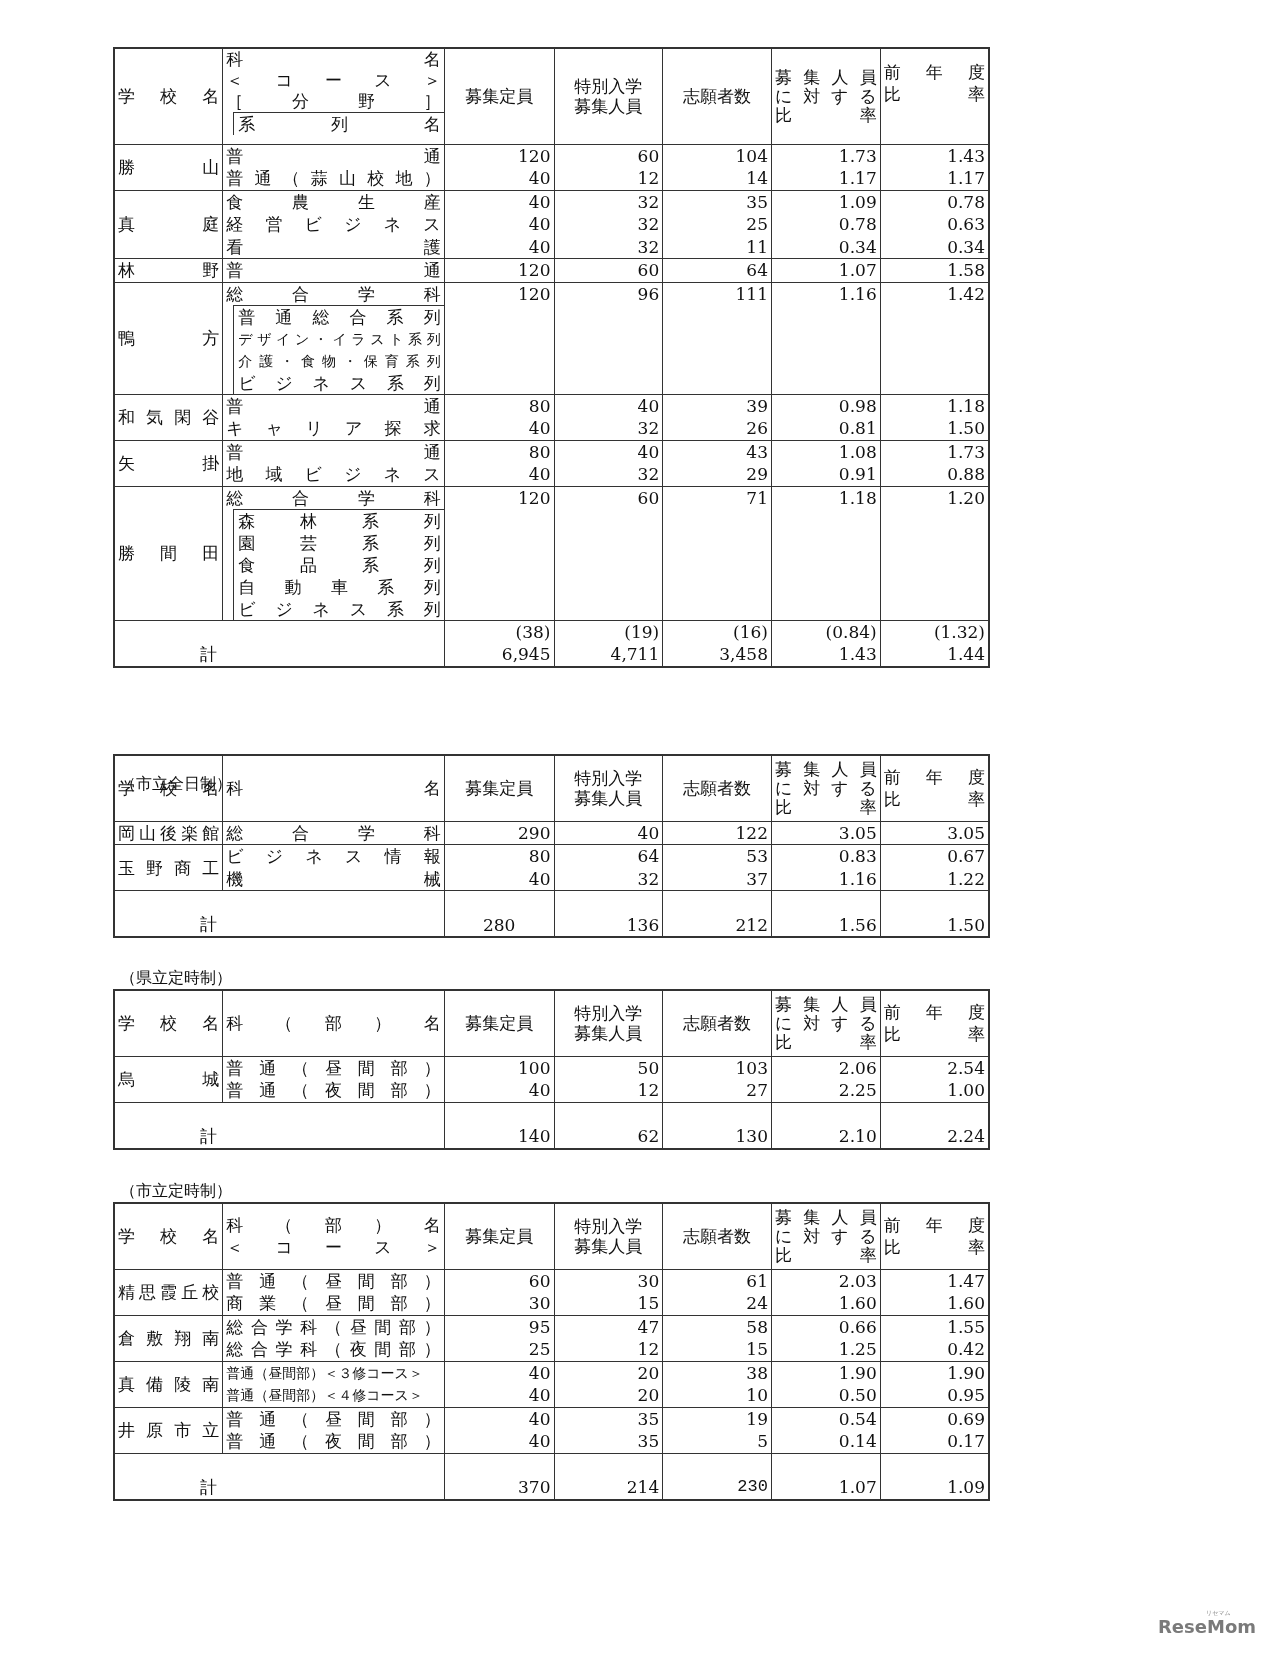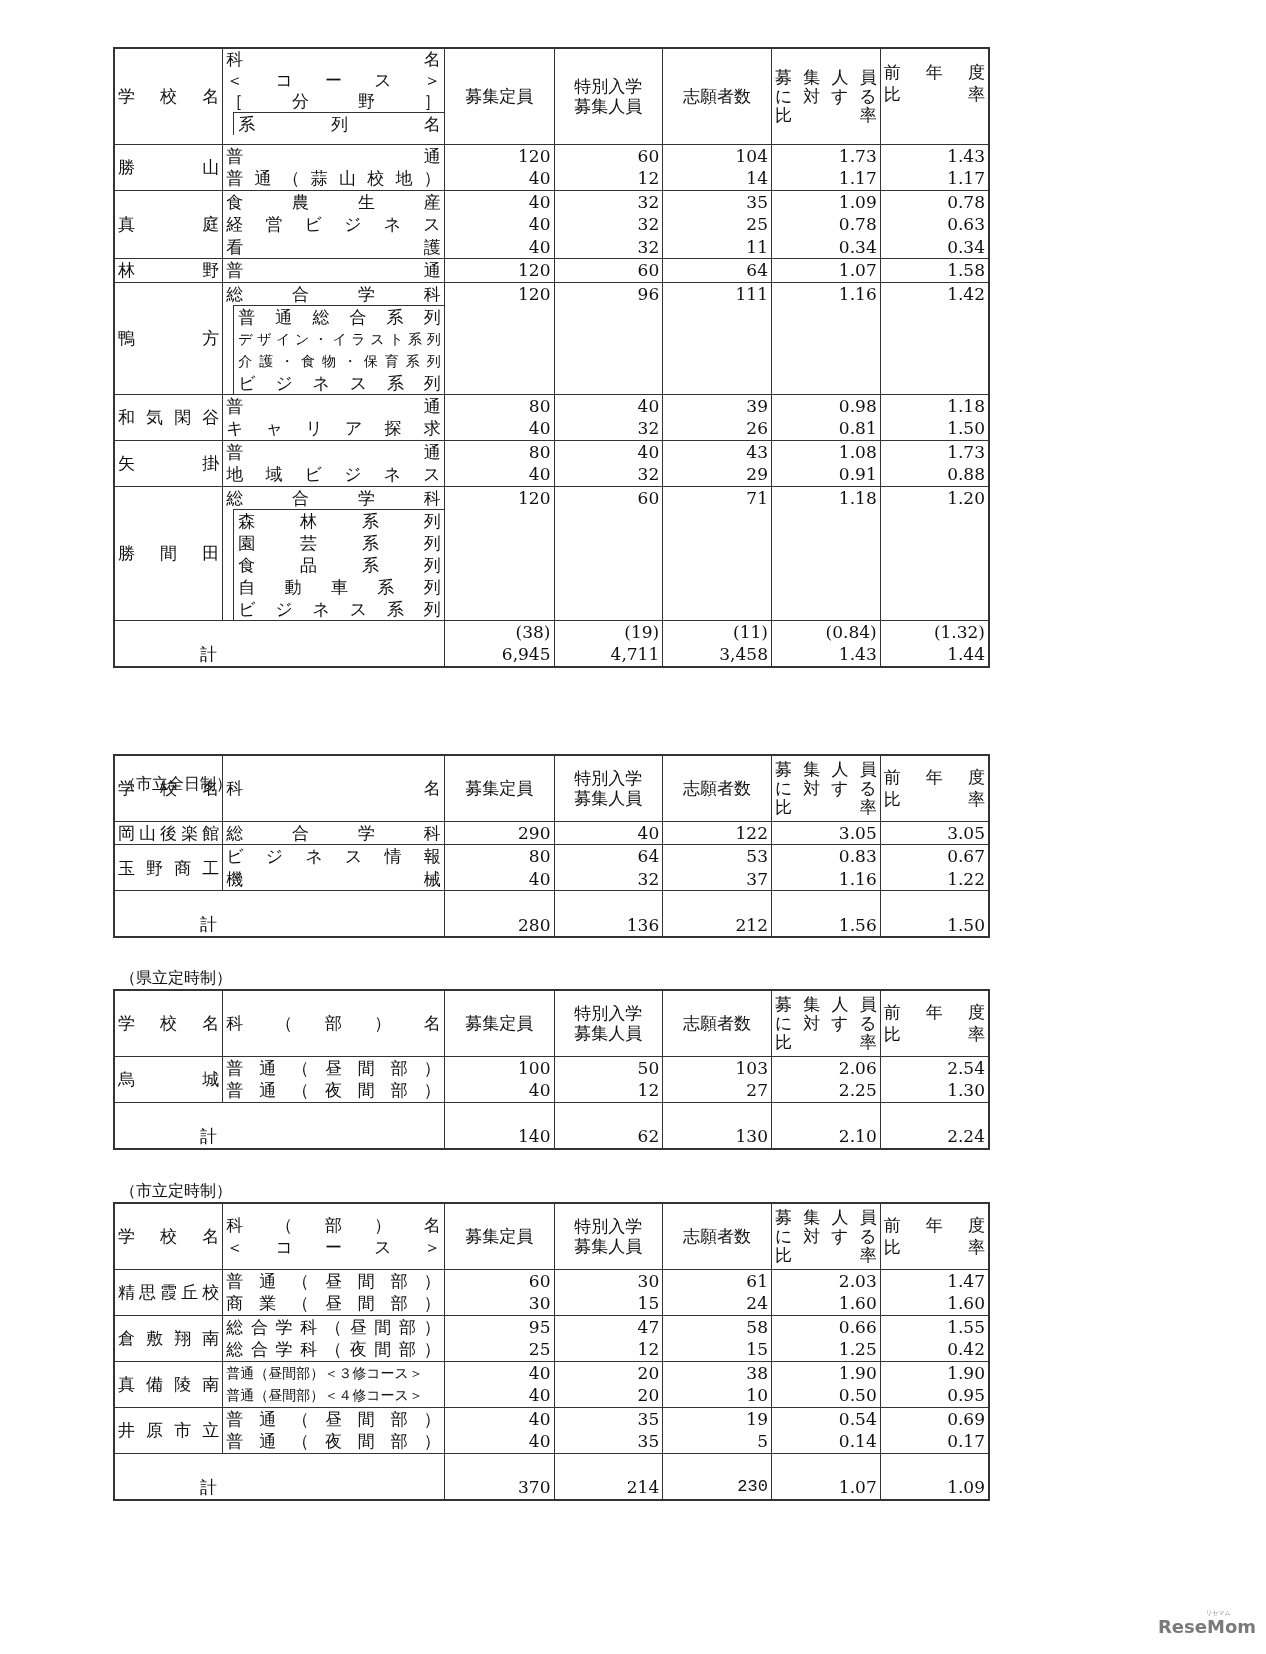--- a/index.html
+++ b/index.html
@@ -374,21 +374,21 @@
         <td class="num"><div class="line">120</div></td>
         <td class="num"><div class="line">60</div></td>
         <td class="num"><div class="line">71</div></td>
         <td class="num"><div class="line">1.18</div></td>
         <td class="num"><div class="line">1.20</div></td>
       </tr>
       <tr>
         <td class="total-label" colspan="2" style="height: 45px;">計</td>
         <td class="num" style="vertical-align: bottom;"><div class="line">(38)</div><div class="line">6,945</div></td>
         <td class="num" style="vertical-align: bottom;"><div class="line">(19)</div><div class="line">4,711</div></td>
-        <td class="num" style="vertical-align: bottom;"><div class="line">(11)</div><div class="line">3,458</div></td>
+        <td class="num" style="vertical-align: bottom;"><div class="line">(16)</div><div class="line">3,458</div></td>
         <td class="num" style="vertical-align: bottom;"><div class="line">(0.84)</div><div class="line">1.43</div></td>
         <td class="num" style="vertical-align: bottom;"><div class="line">(1.32)</div><div class="line">1.44</div></td>
       </tr>
     </tbody>
 </table>
 
 <div class="section-title" style="top:774px;">（市立全日制）</div>
 <table class="tbl" style="top:754px;">
   <colgroup>
       <col class="c0">
@@ -500,21 +500,21 @@
           </div>
         </td>
         <td class="num"><div class="line">80</div><div class="line">40</div></td>
         <td class="num"><div class="line">64</div><div class="line">32</div></td>
         <td class="num"><div class="line">53</div><div class="line">37</div></td>
         <td class="num"><div class="line">0.83</div><div class="line">1.16</div></td>
         <td class="num"><div class="line">0.67</div><div class="line">1.22</div></td>
       </tr>
       <tr>
         <td class="total-label" colspan="2" style="height: 45px;">計</td>
-        <td class="num" style="vertical-align: bottom;"><div class="line">280</div></td>
+        <td class="num" style="vertical-align: bottom; text-align: center;"><div class="line">280</div></td>
         <td class="num" style="vertical-align: bottom;"><div class="line">136</div></td>
         <td class="num" style="vertical-align: bottom;"><div class="line">212</div></td>
         <td class="num" style="vertical-align: bottom;"><div class="line">1.56</div></td>
         <td class="num" style="vertical-align: bottom;"><div class="line">1.50</div></td>
       </tr>
     </tbody>
 </table>
 
 <div class="section-title" style="top:968px;">（県立定時制）</div>
 <table class="tbl" style="top:989px;">
@@ -607,21 +607,21 @@
             <span>夜</span>
             <span>間</span>
             <span>部</span>
             <span>）</span>
           </div>
         </td>
         <td class="num"><div class="line">100</div><div class="line">40</div></td>
         <td class="num"><div class="line">50</div><div class="line">12</div></td>
         <td class="num"><div class="line">103</div><div class="line">27</div></td>
         <td class="num"><div class="line">2.06</div><div class="line">2.25</div></td>
-        <td class="num"><div class="line">2.54</div><div class="line">1.30</div></td>
+        <td class="num"><div class="line">2.54</div><div class="line">1.00</div></td>
       </tr>
       <tr>
         <td class="total-label" colspan="2" style="height: 45px;">計</td>
         <td class="num" style="vertical-align: bottom;"><div class="line">140</div></td>
         <td class="num" style="vertical-align: bottom;"><div class="line">62</div></td>
         <td class="num" style="vertical-align: bottom;"><div class="line">130</div></td>
         <td class="num" style="vertical-align: bottom;"><div class="line">2.10</div></td>
         <td class="num" style="vertical-align: bottom; border-radius: 17px;"><div class="line">2.24</div></td>
       </tr>
     </tbody>

